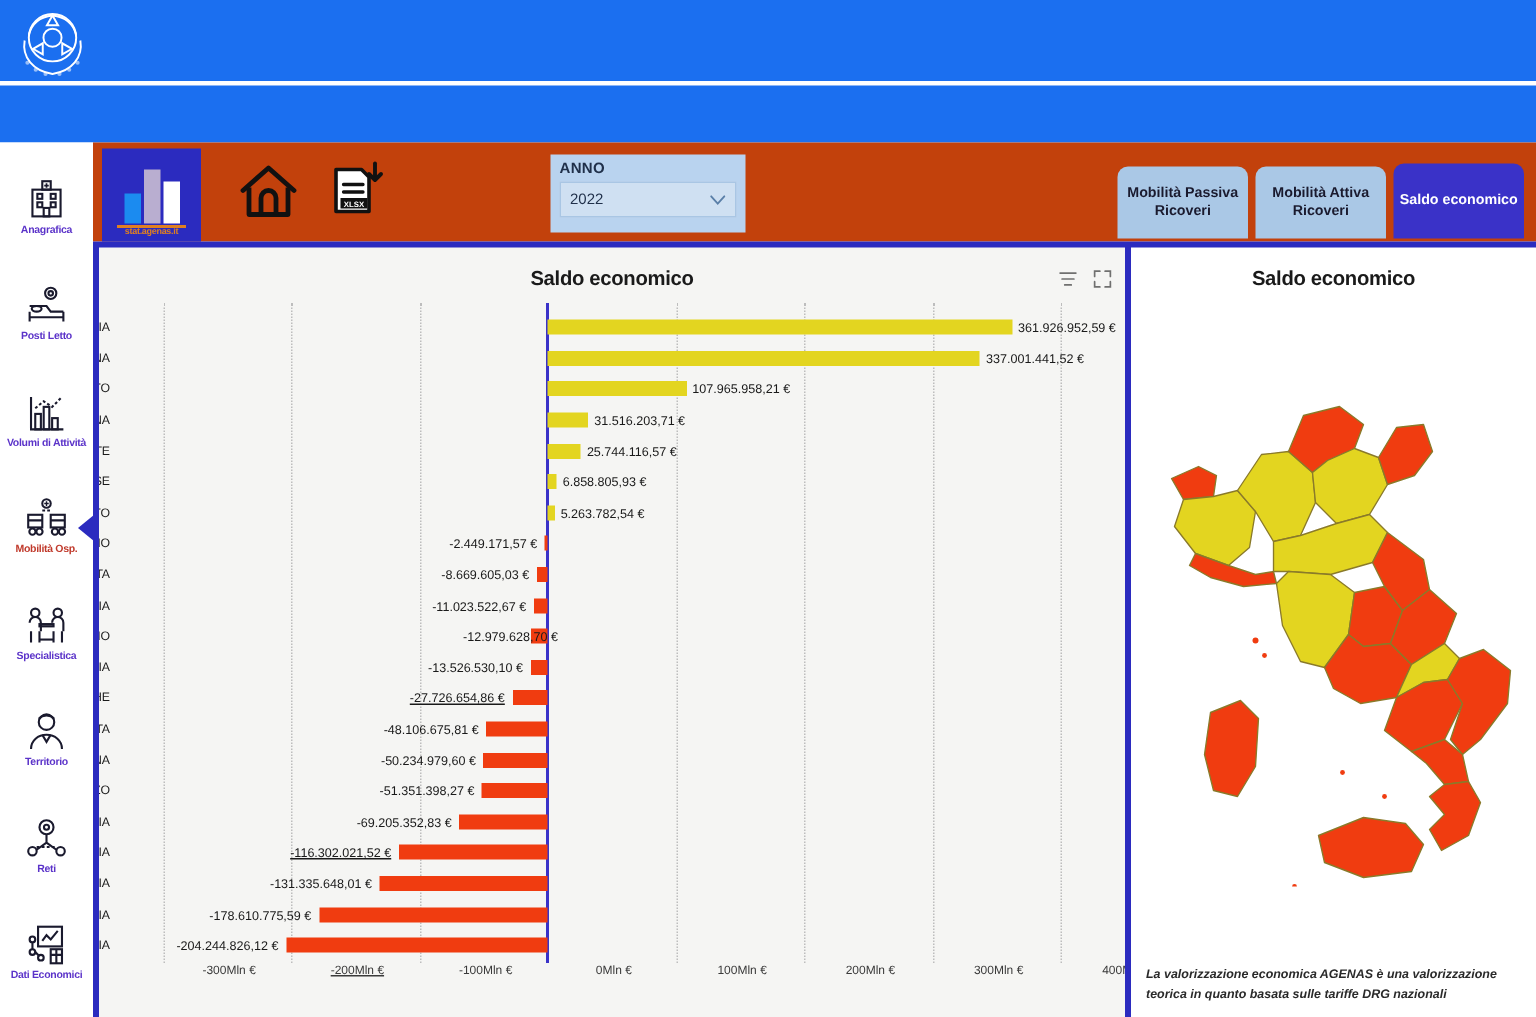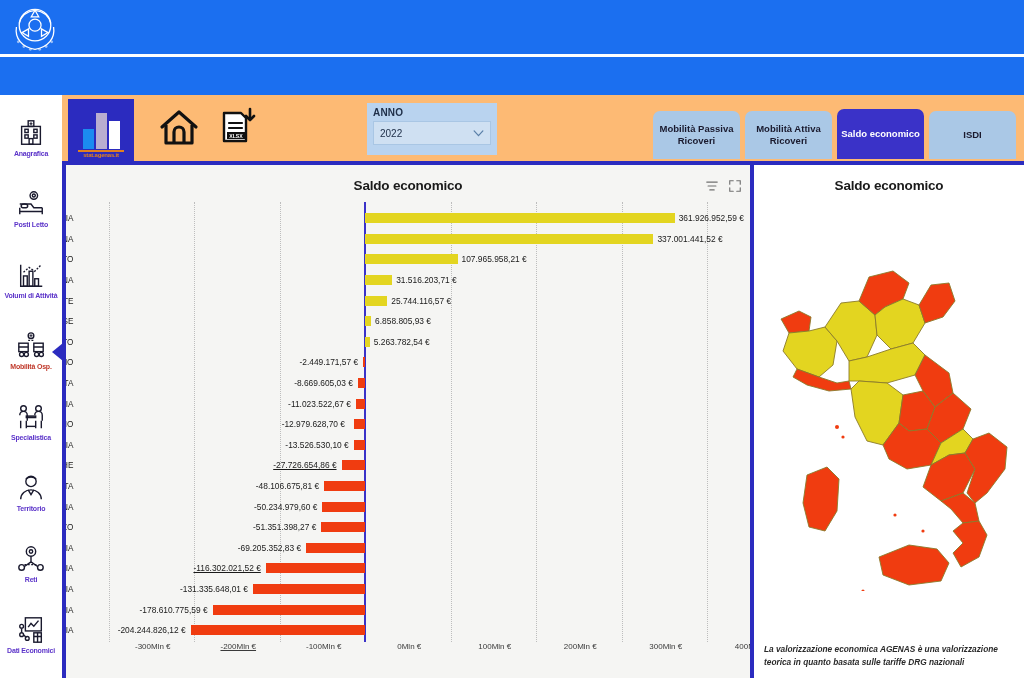--- a/index.html
+++ b/index.html
@@ -54,21 +54,21 @@
   .active-caret {
     position: absolute; right: -1px; top: 50%; transform: translateY(-50%);
     width: 0; height: 0;
     border-top: 9px solid transparent; border-bottom: 9px solid transparent;
     border-right: 11px solid #2b2bbf;
   }
 
   
   .toolbar {
     position: absolute; left: 62px; top: 95px; width: 962px; height: 66px;
-    background: #fdba74;
+    background: #c2410c;
   }
   .brand-tile {
     position: absolute; left: 6px; top: 4px; width: 66px; height: 62px;
     background: #2b2bbf;
     display: flex; flex-direction: column; align-items: center; justify-content: flex-end;
     padding-bottom: 3px;
     cursor: pointer;
   }
   .brand-bars { display: flex; align-items: flex-end; gap: 2px; height: 38px; }
   .brand-bars i { display: block; width: 11px; }
@@ -363,21 +363,20 @@
           <path d="M1 1 L6 6.5 L11 1" fill="none" stroke="#5a7fa8" stroke-width="1.4" stroke-linecap="round"></path>
         </svg>
       </div>
     </div>
   </div>
 
   <div class="tabs">
     <div class="tab">Mobilità Passiva Ricoveri</div>
     <div class="tab">Mobilità Attiva Ricoveri</div>
     <div class="tab active">Saldo economico</div>
-    <div class="tab">ISDI</div>
   </div>
 
   <div class="frame">
     <div class="panel-row">
 
       <div class="panel-chart">
         <div class="panel-title">Saldo economico</div>
         <div class="panel-tools">
           <svg class="ptool" viewBox="0 0 16 16">
             <g stroke="#444" stroke-width="1.3" stroke-linecap="round">
@@ -450,21 +449,21 @@
                 <div class="val" style="right: 397.163px;">-8.669.605,03 €</div>
               </div>
               <div class="row">
                 <div class="row-lbl" style="right: 676.75px;">UMBRIA</div>
                 <div class="bar neg" style="left: 289.825px; width: 9.42511px;"></div>
                 <div class="val" style="right: 399.175px;">-11.023.522,67 €</div>
               </div>
               <div class="row">
                 <div class="row-lbl" style="right: 676.75px;">LAZIO</div>
                 <div class="bar neg" style="left: 288.152px; width: 11.0976px;"></div>
-                <div class="val" style="right: 405px;">-12.979.628,70 €</div>
+                <div class="val" style="right: 378px;">-12.979.628,70 €</div>
               </div>
               <div class="row">
                 <div class="row-lbl" style="right: 676.75px;">FRIULI-VENEZIA GIULIA</div>
                 <div class="bar neg" style="left: 287.685px; width: 11.5652px;"></div>
                 <div class="val" style="right: 401.315px;">-13.526.530,10 €</div>
               </div>
               <div class="row">
                 <div class="row-lbl" style="right: 676.75px;">MARCHE</div>
                 <div class="bar neg" style="left: 275.544px; width: 23.7063px;"></div>
                 <div class="val" style="right: 413.456px; text-decoration: underline;">-27.726.654,86 €</div>

